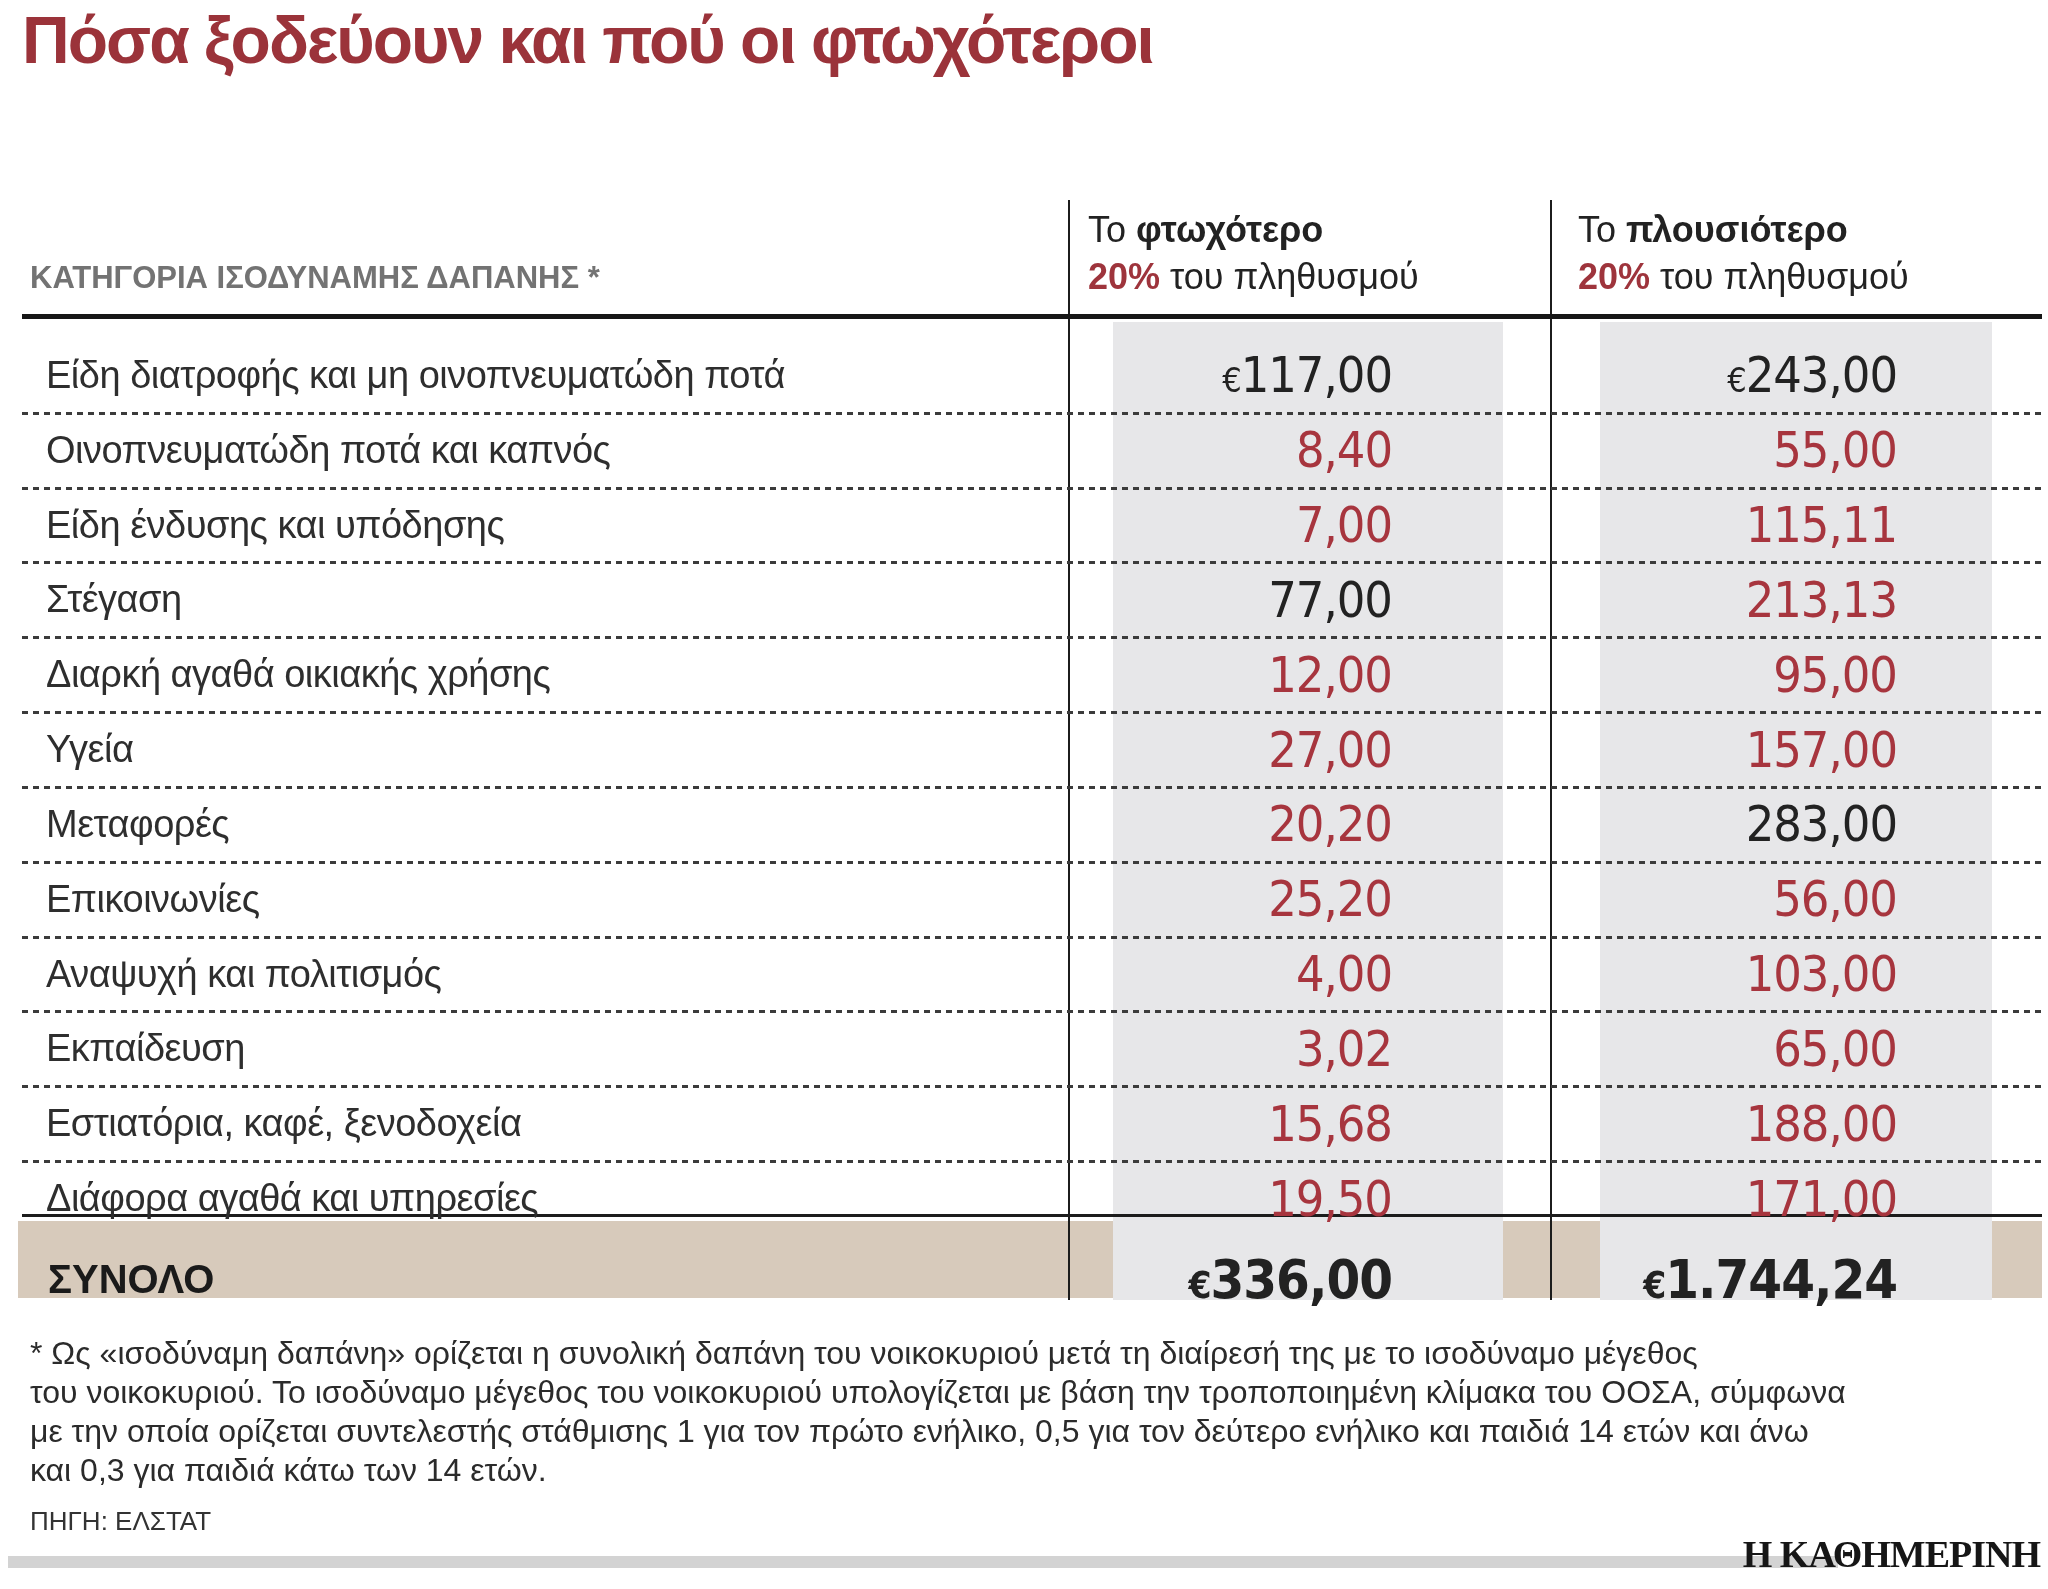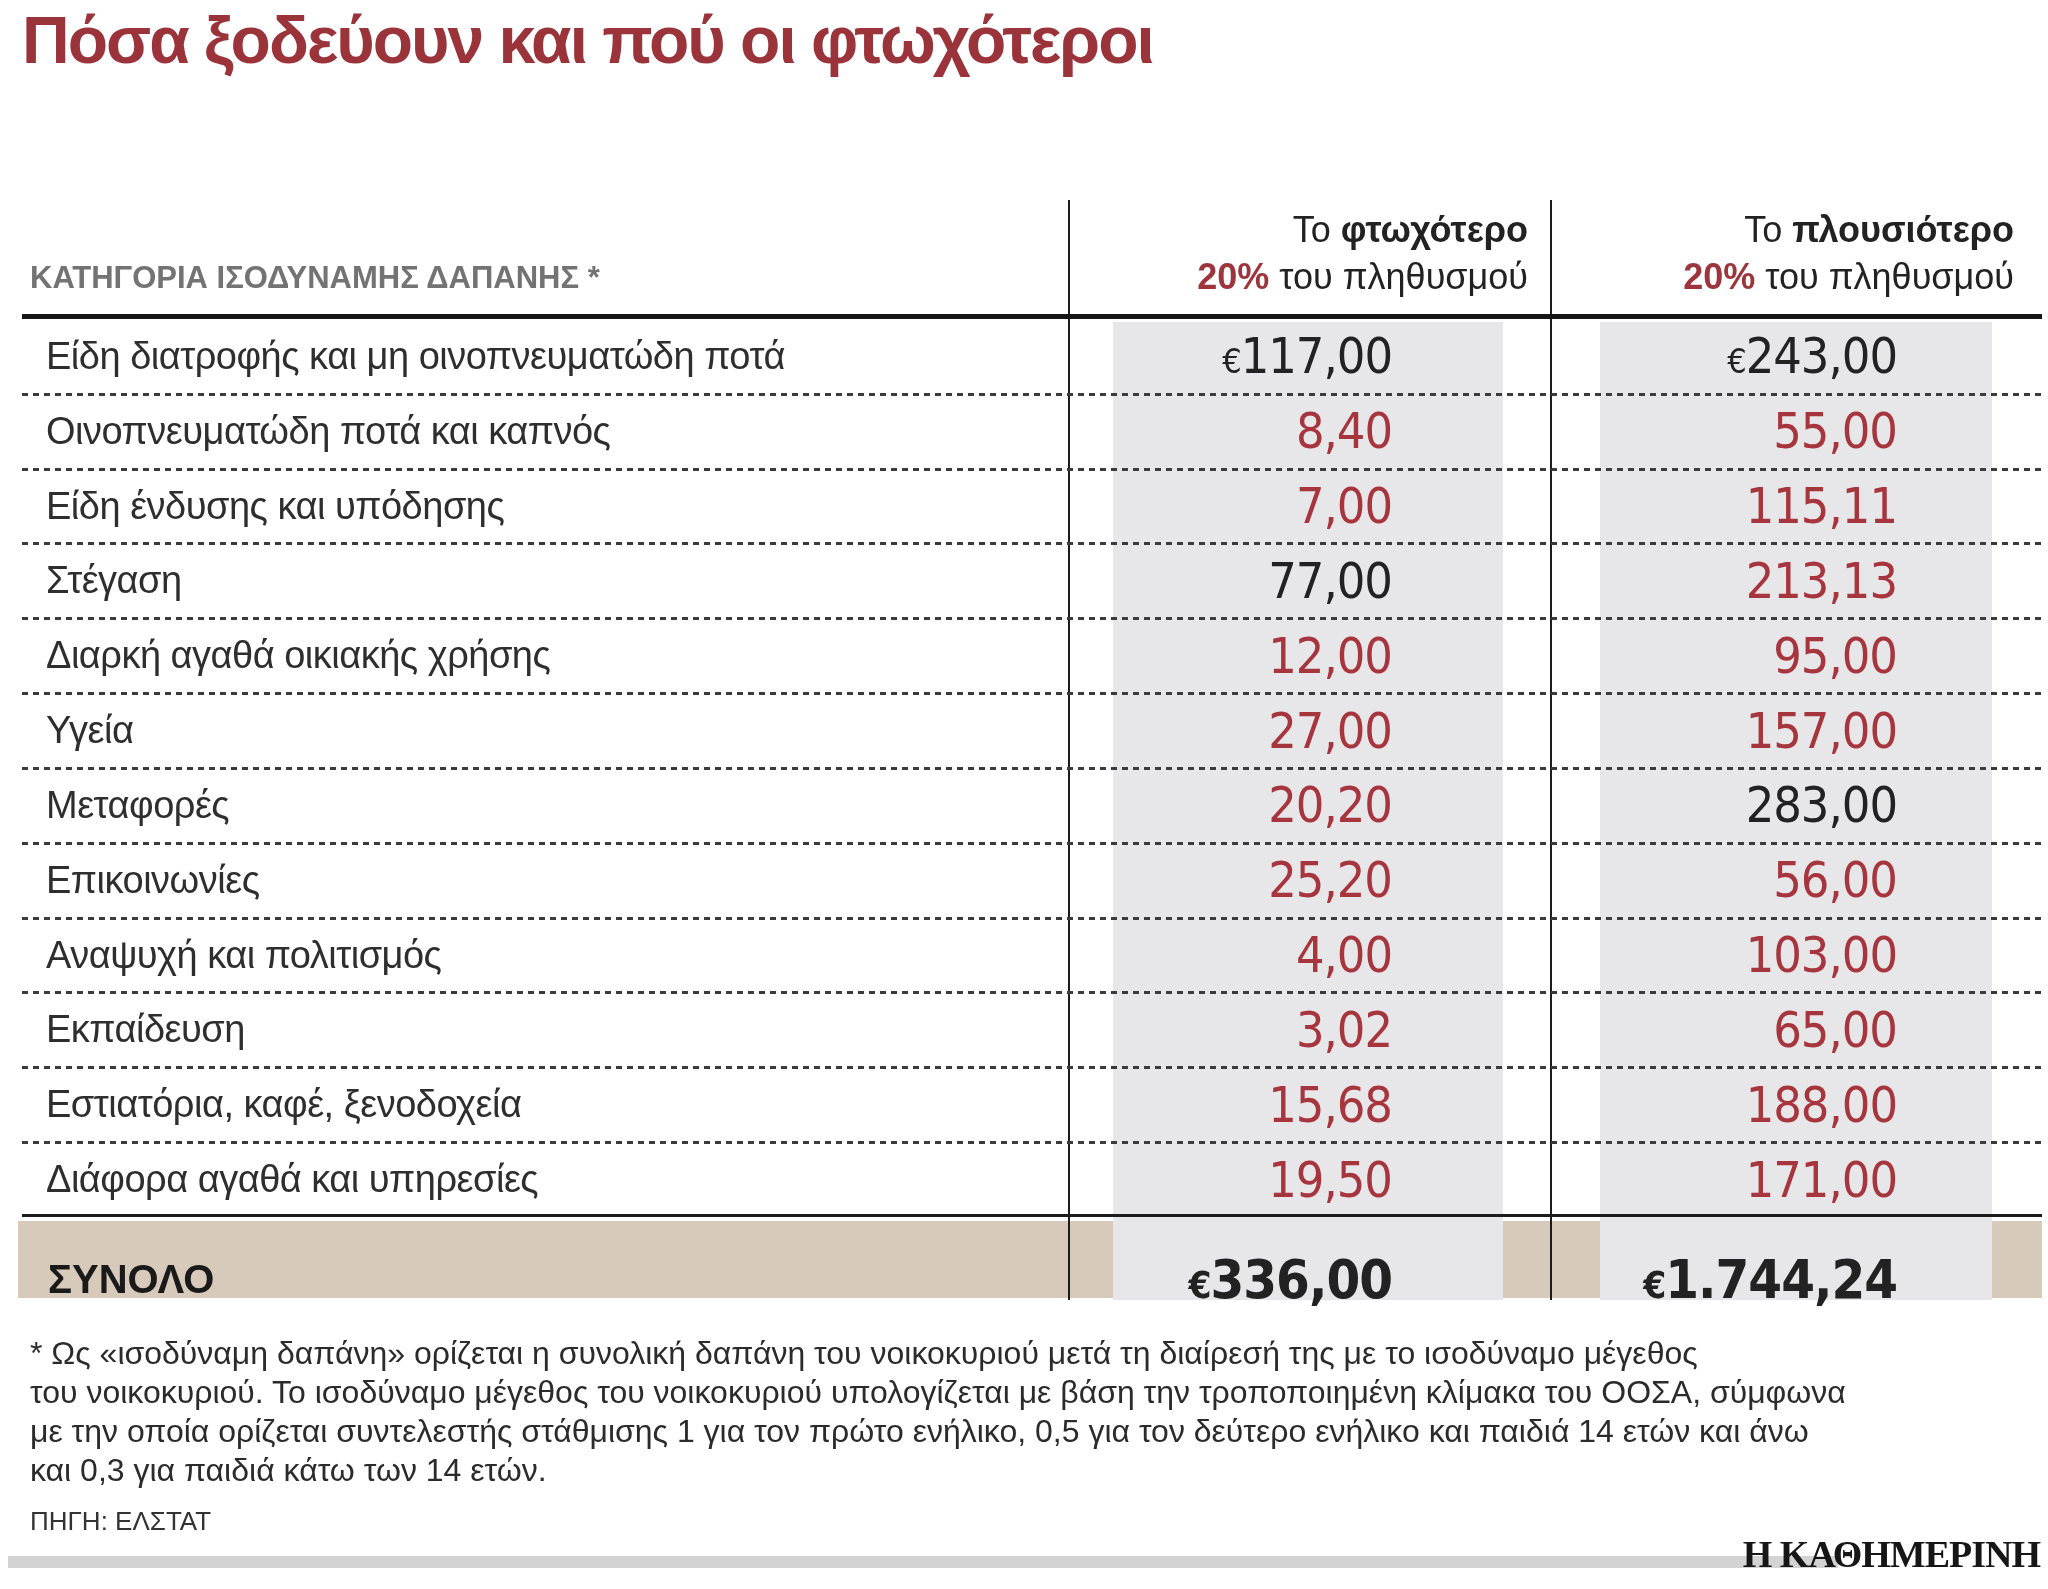--- a/index.html
+++ b/index.html
@@ -18,28 +18,28 @@
 
   
   .vline{position:absolute;top:200px;height:1100px;width:2px;background:#1c1c1c;z-index:2;}
   .vline.v1{left:1068px;} .vline.v2{left:1550px;}
   .thick-rule{position:absolute;left:22px;top:314px;width:2020px;height:5px;background:#161616;z-index:2;}
   .total-rule{position:absolute;left:22px;top:1214px;width:2020px;height:3px;background:#1c1c1c;z-index:3;}
 
   
   .cat-header{position:absolute;left:30px;top:260px;font-size:31px;font-weight:bold;color:#737373;
               letter-spacing:0px;z-index:3;}
-  .col-header{position:absolute;top:206px;text-align:right;font-size:36px;line-height:47px;color:#222;z-index:3;}
+  .col-header{position:absolute;top:206px;text-align:left;font-size:36px;line-height:47px;color:#222;z-index:3;}
   .col-header.c1{left:1088px;width:440px;}
   .col-header.c2{left:1578px;width:436px;}
   .col-header .hb{font-weight:bold;}
   .col-header .pct{font-weight:bold;color:#9e343c;}
 
   
-  #rows{position:absolute;left:22px;top:319px;width:2020px;height:898px;display:flex;
+  #rows{position:absolute;left:22px;top:338px;width:2020px;height:898px;display:flex;
         flex-direction:column;z-index:3;}
   .row{flex:1 1 0;position:relative;display:flex;align-items:center;}
   .row:not(:last-child)::after{content:"";position:absolute;left:0;right:0;bottom:-2px;height:3px;
         background:repeating-linear-gradient(90deg,#3b3b3b 0 6px,transparent 6px 11px);}
   .row-label{margin-left:24px;font-size:38px;color:#2e2e2e;letter-spacing:-0.5px;}
   .val{position:absolute;font-family:"DejaVu Sans",sans-serif;font-stretch:condensed;
        font-weight:normal;font-size:50px;letter-spacing:-1px;}
   .val.v1{right:650px;} .val.v2{right:145px;}
   .v-dark{color:#222222;} .v-red{color:#a7353e;}
   .euro{font-size:0.68em;}

